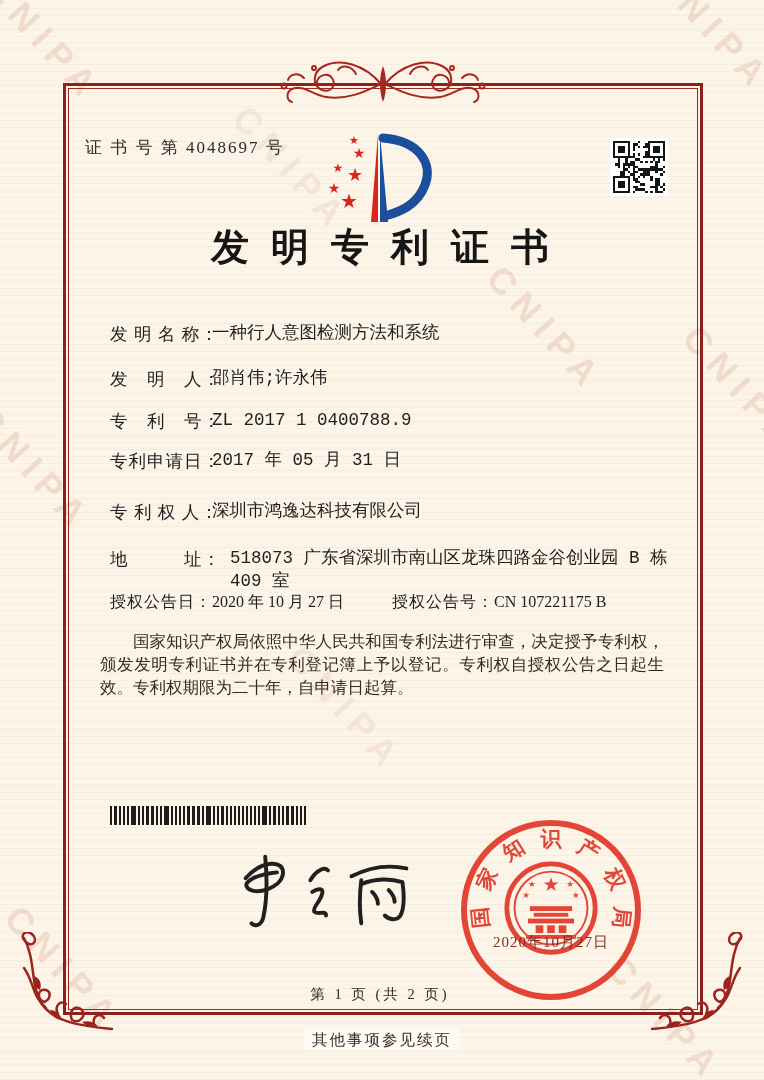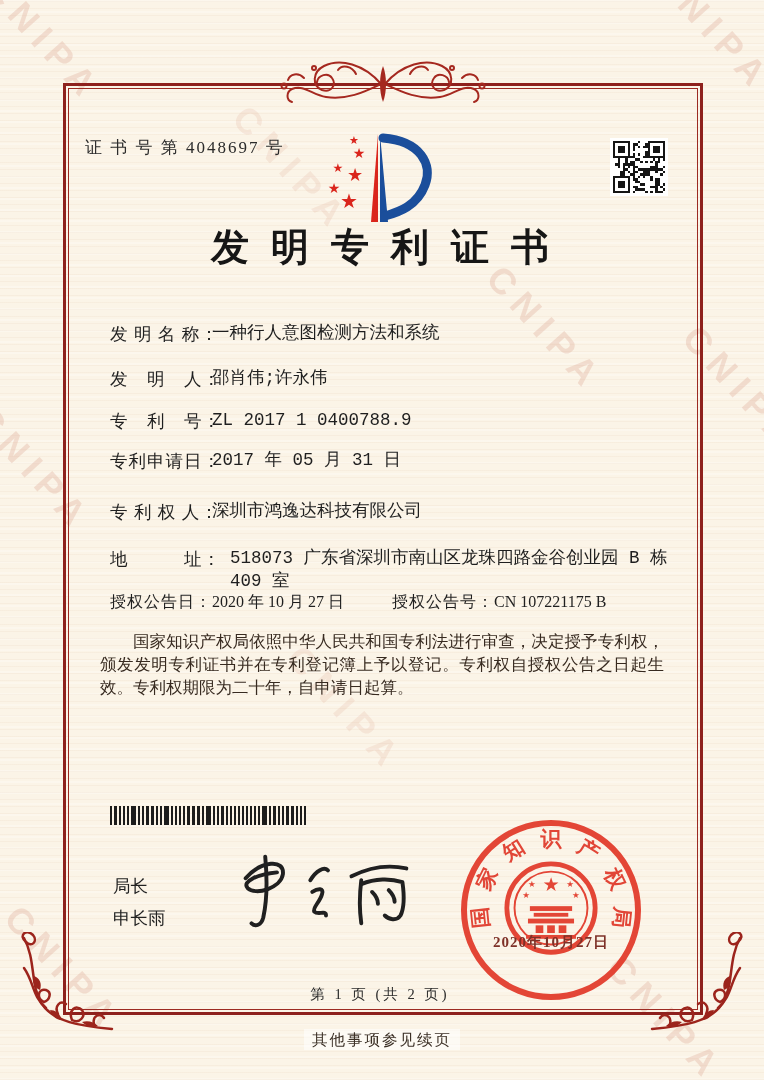--- a/index.html
+++ b/index.html
@@ -57,21 +57,21 @@
   .signature{position:absolute; left:228px; top:848px;}
   .seal{position:absolute; left:461px; top:820px; width:180px; height:180px; opacity:0.93;}
   .seal-ring{position:absolute; inset:0; border:6px solid #e23929; border-radius:50%;}
   .seal-ch{
     position:absolute; left:50%; top:50%; font-size:21px; font-weight:bold; color:#e0392a;
     transform-origin:center; font-family:"Liberation Sans","DejaVu Sans",sans-serif;
   }
   .emblem{position:absolute; left:50%; top:50%; transform:translate(-50%,-52%);}
   .seal-date{
     position:absolute; left:50%; top:113px; transform:translateX(-50%);
-    font-size:15px; font-weight:bold; color:#75231a; white-space:nowrap; letter-spacing:1px;
+    font-size:15px; font-weight:normal; color:#75231a; white-space:nowrap; letter-spacing:1px;
   }
   .page-info{position:absolute; left:63px; top:985px; width:634px; text-align:center; font-size:14.5px; letter-spacing:3px; color:#2b2b2b;}
   .footer-note{
     position:absolute; left:0; top:1030px; width:764px; text-align:center;
     font-size:15.5px; letter-spacing:2px; color:#3a2e24;
   }
   .footer-note span{background:rgba(255,255,255,0.55); padding:2px 8px;}
 </style>
 </head>
 <body>
@@ -676,24 +676,20 @@
       <i style="width: 3px;"></i>
       <i style="width: 2px;"></i>
       <i style="width: 2px;"></i>
       <i style="width: 3px;"></i>
       <i style="width: 3px;"></i>
       <i style="width: 2px;"></i>
       <i style="width: 2px;"></i>
       <i style="width: 2px;"></i>
     </div>
 
-  <div class="signer">
-    <div>局长</div>
-    <div>申长雨</div>
-  </div>
 
   <svg class="signature" width="196" height="86" viewBox="0 0 200 86">
     <g fill="none" stroke="#202020" stroke-width="4" stroke-linecap="round" stroke-linejoin="round">
       <path d="M18,30 C34,12 58,10 56,26 C54,40 28,48 20,40 C14,33 30,26 50,24"></path>
       <path d="M38,8 C40,30 40,52 36,70 C34,78 28,80 24,76"></path>
       <path d="M84,32 C90,22 98,18 102,22"></path>
       <path d="M86,44 C92,40 98,40 96,46 C94,54 86,60 88,64 C92,68 100,62 100,68"></path>
       <path d="M126,28 C146,18 164,16 182,20"></path>
       <path d="M136,32 C134,48 134,62 136,76"></path>
       <path d="M136,36 C150,30 166,30 178,34 C180,48 180,60 176,68 C172,74 164,72 160,68"></path>

